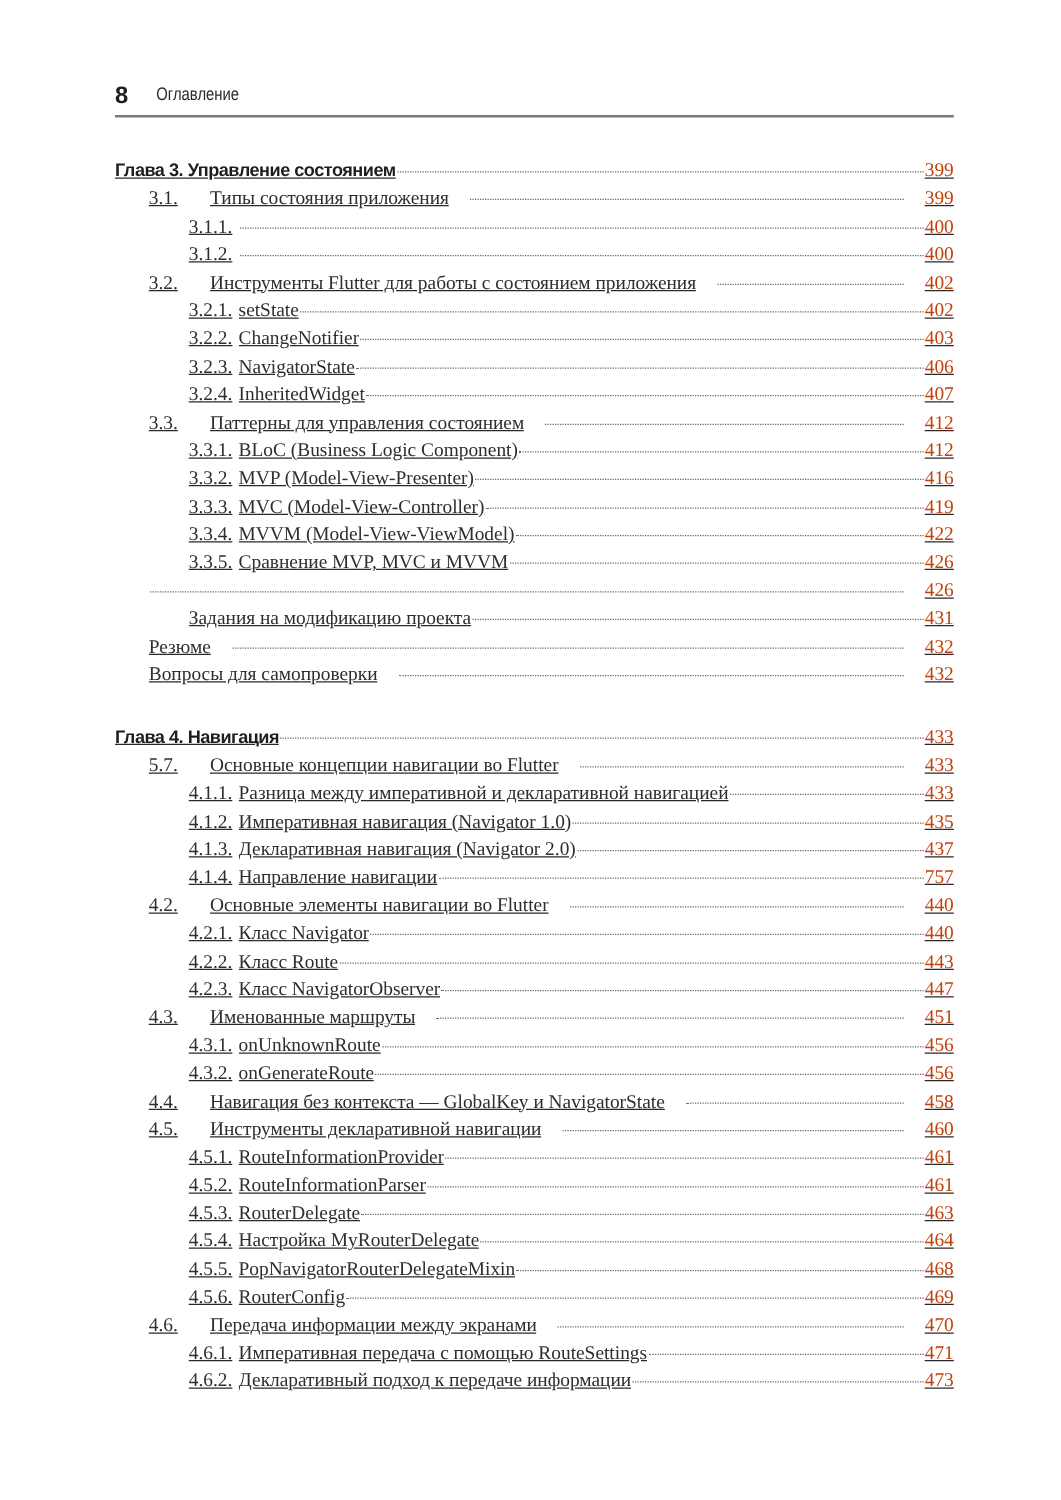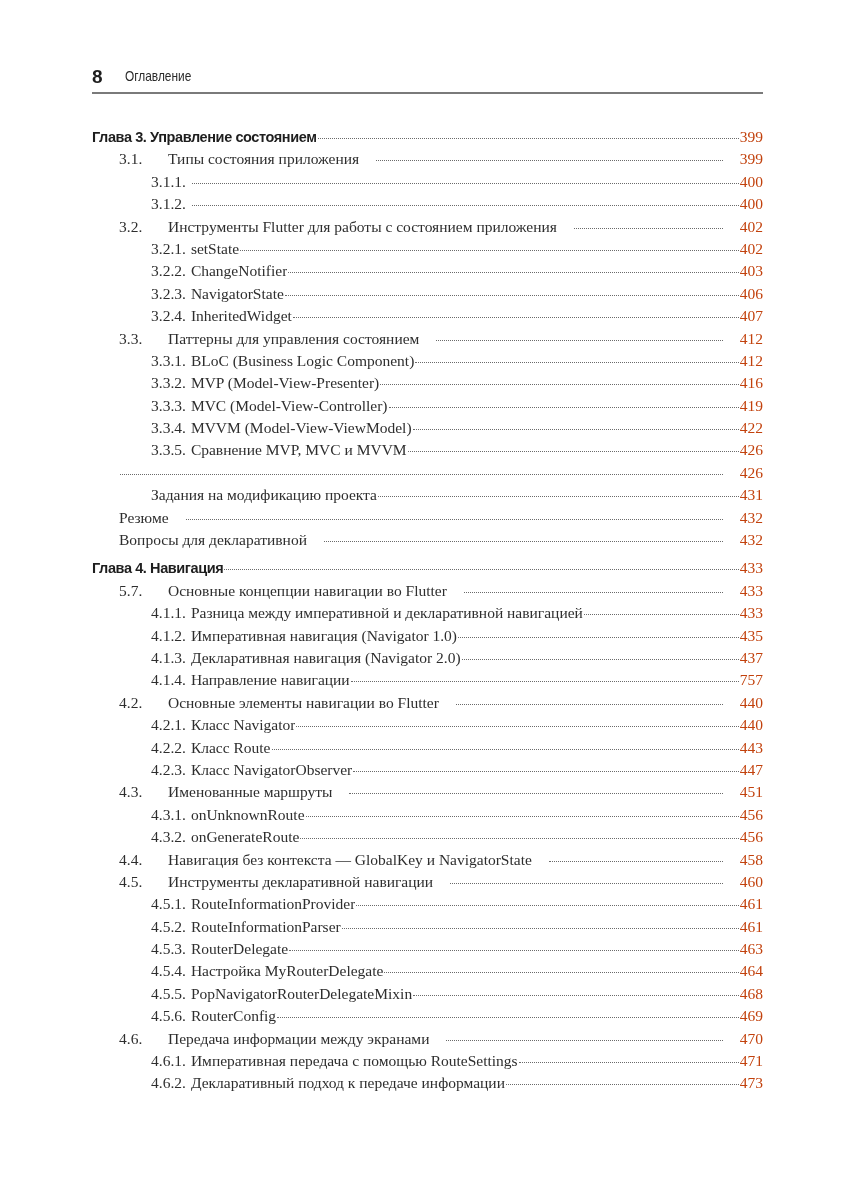--- a/index.html
+++ b/index.html
@@ -2,22 +2,22 @@
 <html><head>
   <meta charset="utf-8">
   <style>
     html, body { margin: 0; padding: 0; background: #ffffff; }
     body { width: 849px; height: 1200px; position: relative; overflow: hidden; color: #2a2a2a; }
     .page-header { position: absolute; left: 92px; top: 62px; width: 671px; height: 32px; }
     .page-num { position: absolute; left: 0; top: 4px; font-family: "Liberation Sans", sans-serif; font-weight: bold; font-size: 19px; color: #1e1e1e; }
     .running-title { position: absolute; left: 33px; top: 6px; font-family: "Liberation Sans", sans-serif; font-size: 14.5px; color: #2a2a2a; transform: scaleX(0.82); transform-origin: left center; }
     .header-rule { position: absolute; left: 92px; top: 92px; width: 671px; height: 2px; background: #7a7a7a; }
     .toc { position: absolute; left: 92px; top: 126px; width: 671px; }
-    .toc-group { margin: 0; }
-    .toc-group + .toc-group { margin-top: 6px; }
+    .toc-group { margin: 0; text-decoration: underline; }
+    .toc-group + .toc-group { margin-top: 28px; }
     .toc-row { display: flex; align-items: baseline; height: 22.4px; line-height: 22.4px; font-family: "Liberation Serif", serif; font-size: 15.5px; color: #2e2e2e; white-space: nowrap; }
     .toc-row.chapter { font-family: "Liberation Sans", sans-serif; font-weight: bold; font-size: 14.5px; color: #1e1e1e; letter-spacing: -0.4px; }
     .toc-row.l1 { padding-left: 27px; gap: 16px; }
     .toc-row.l2 { padding-left: 59px; }
     .toc-row .num { display: inline-block; }
     .toc-row.l1 .num { width: 33px; }
     .toc-row.l2 .num { margin-right: 5px; }
     .toc-row .title { flex: 0 1 auto; overflow: hidden; }
     .toc-row .leader { flex: 1 1 auto; margin: 0 1px; border-bottom: 1.5px dotted #6a6a6a; height: 0; position: relative; top: -3px; min-width: 8px; }
     .toc-row .page { flex: 0 0 auto; text-align: right; font-family: "Liberation Serif", serif; font-weight: normal; font-size: 15.5px; color: #c2410c; letter-spacing: 0; }
@@ -128,21 +128,21 @@
         <span class="title">Задания на модификацию проекта</span>
         <span class="leader"></span>
         <span class="page">431</span>
       </div>
       <div class="toc-row l1">
         <span class="title">Резюме</span>
         <span class="leader"></span>
         <span class="page">432</span>
       </div>
       <div class="toc-row l1">
-        <span class="title">Вопросы для декларативной</span>
+        <span class="title">Вопросы для самопроверки</span>
         <span class="leader"></span>
         <span class="page">432</span>
       </div>
     </div>
     <div class="toc-group">
       <div class="toc-row chapter">
         <span class="title">Глава 4. Навигация</span>
         <span class="leader"></span>
         <span class="page">433</span>
       </div>

